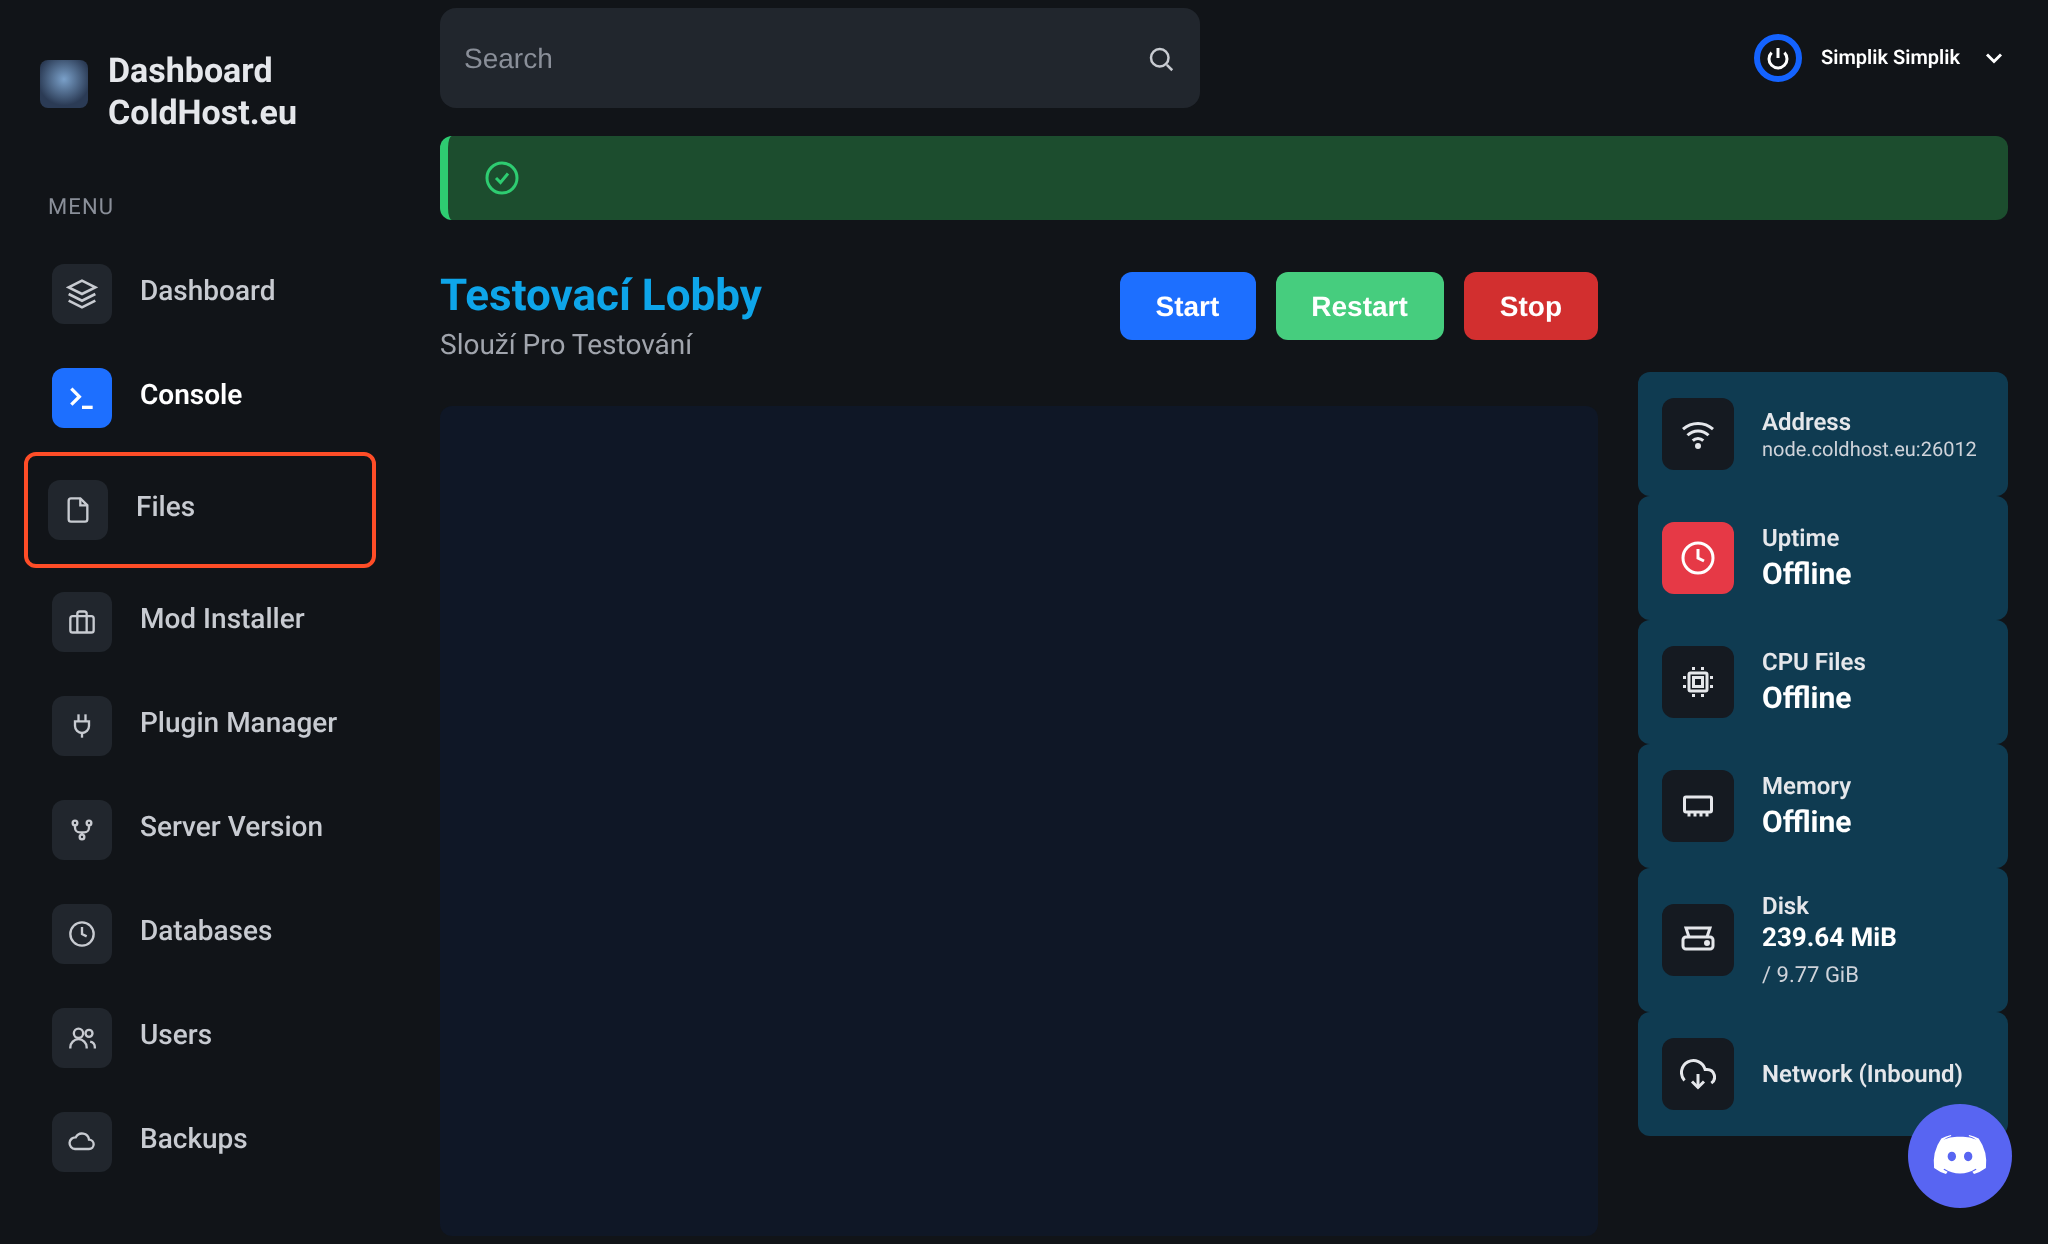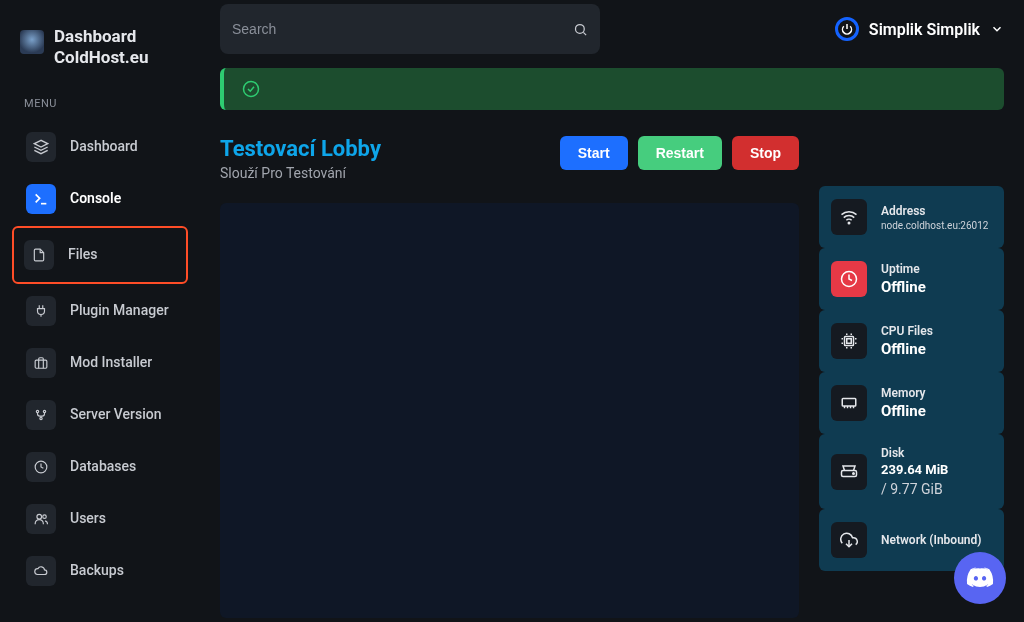--- a/index.html
+++ b/index.html
@@ -109,21 +109,21 @@
     font-size: 14px;
     flex: 1;
   }
   .search-input::placeholder { color: #8a8f99; }
   .user-box {
     display: flex;
     align-items: center;
     gap: 10px;
     cursor: pointer;
     font-weight: 600;
-    font-size: 16px;
+    font-size: 10px;
     color: #fff;
   }
   .avatar {
     width: 24px; height: 24px;
     border-radius: 50%;
     border: 3px solid #1463ff;
     display: flex;
     align-items: center;
     justify-content: center;
   }
@@ -207,21 +207,21 @@
     justify-content: center;
     flex-shrink: 0;
   }
   .stat-icon.red { background: #e63946; }
   .stat-text { display: flex; flex-direction: column; gap: 2px; min-width: 0; }
   .stat-label { font-size: 12px; font-weight: 600; color: #e5e7eb; }
   .stat-value { font-size: 15px; font-weight: 700; color: #fff; }
   .stat-small { font-size: 10px; color: #cfd3da; white-space: nowrap; }
   .stat-combined { display: flex; align-items: baseline; gap: 4px; white-space: nowrap; flex-direction: column;}
   .stat-combined .stat-value { font-size: 13px; }
-  .stat-combined .stat-small { font-size: 14px; }
+  .stat-combined .stat-small { font-size: 11px; }
 
   .fab {
     position: absolute;
     right: 18px;
     bottom: 18px;
     width: 52px; height: 52px;
     border-radius: 50%;
     background: #5865F2;
     display: flex;
     align-items: center;
@@ -273,37 +273,37 @@
             <path d="M14 2H6a2 2 0 0 0-2 2v16a2 2 0 0 0 2 2h12a2 2 0 0 0 2-2V8z"></path>
             <polyline points="14 2 14 8 20 8"></polyline>
           </svg>
       </span>
       <span class="label-text">Files</span>
     </li>
 
     <li class="menu-item">
       <span class="icon-tile">
         <svg width="14" height="14" viewBox="0 0 24 24" fill="none" stroke="#c8cbd1" stroke-width="2">
+            <rect x="2" y="7" width="20" height="14" rx="2"></rect>
+            <path d="M16 21V5a2 2 0 0 0-2-2h-4a2 2 0 0 0-2 2v16"></path>
+          </svg>
+      </span>
+      <span class="label-text">Mod Installer</span>
+    </li>
+
+    <li class="menu-item">
+      <span class="icon-tile">
+        <svg width="14" height="14" viewBox="0 0 24 24" fill="none" stroke="#c8cbd1" stroke-width="2">
             <path d="M9 2v6"></path>
             <path d="M15 2v6"></path>
             <path d="M6 8h12v4a6 6 0 0 1-12 0z"></path>
             <path d="M12 18v4"></path>
           </svg>
       </span>
       <span class="label-text">Plugin Manager</span>
-    </li>
-
-    <li class="menu-item">
-      <span class="icon-tile">
-        <svg width="14" height="14" viewBox="0 0 24 24" fill="none" stroke="#c8cbd1" stroke-width="2">
-            <rect x="2" y="7" width="20" height="14" rx="2"></rect>
-            <path d="M16 21V5a2 2 0 0 0-2-2h-4a2 2 0 0 0-2 2v16"></path>
-          </svg>
-      </span>
-      <span class="label-text">Mod Installer</span>
     </li>
 
     <li class="menu-item">
       <span class="icon-tile">
         <svg width="14" height="14" viewBox="0 0 24 24" fill="none" stroke="#c8cbd1" stroke-width="2">
             <circle cx="6" cy="6" r="2"></circle>
             <circle cx="18" cy="6" r="2"></circle>
             <circle cx="12" cy="18" r="2"></circle>
             <path d="M6 8v2a4 4 0 0 0 4 4h4a4 4 0 0 0 4-4V8"></path>
             <path d="M12 14v2"></path>

